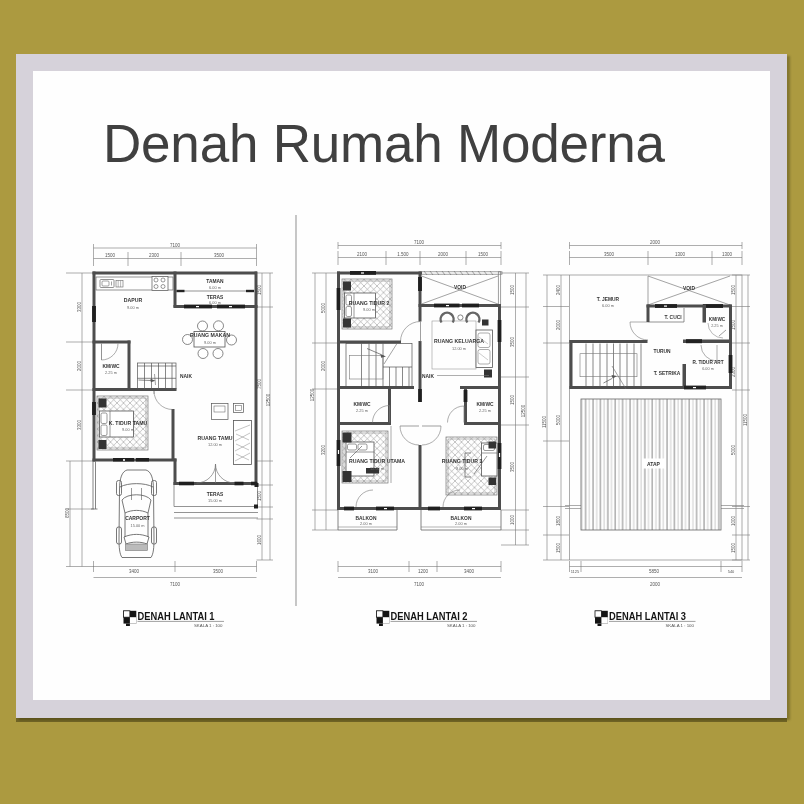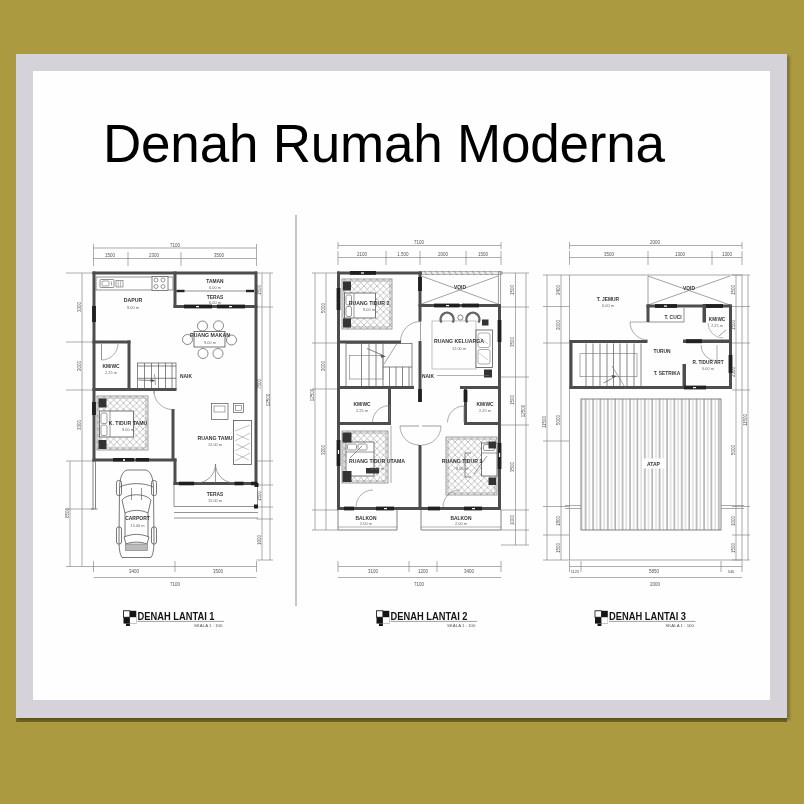--- a/index.html
+++ b/index.html
@@ -1,21 +1,21 @@
 <!DOCTYPE html>
 <html><head>
 <meta charset="utf-8">
 <style>
   html,body{margin:0;padding:0;}
   body{width:804px;height:804px;background:#AC9A40;position:relative;overflow:hidden;
        font-family:"Liberation Sans",sans-serif;}
   .card{position:absolute;left:16px;top:54px;width:771px;height:664px;background:#D6D2DA;
         box-shadow:0 4px 0 rgba(40,35,5,0.45), 3px 2px 2px rgba(40,35,5,0.3);}
   .inner{position:absolute;left:17px;top:17px;width:737px;height:629px;background:#FEFEFE;}
-  .title{position:absolute;left:103px;top:113px;font-size:53px;color:#000000;letter-spacing:-0.2px;}
+  .title{position:absolute;left:103px;top:113px;font-size:53px;color:#404040;letter-spacing:-0.2px;}
   svg text{font-family:"Liberation Sans",sans-serif;}
 </style>
 </head>
 <body>
 
 <div class="card">
     <div class="inner"></div>
   </div>
 
 <div class="title">Denah Rumah Moderna</div>

